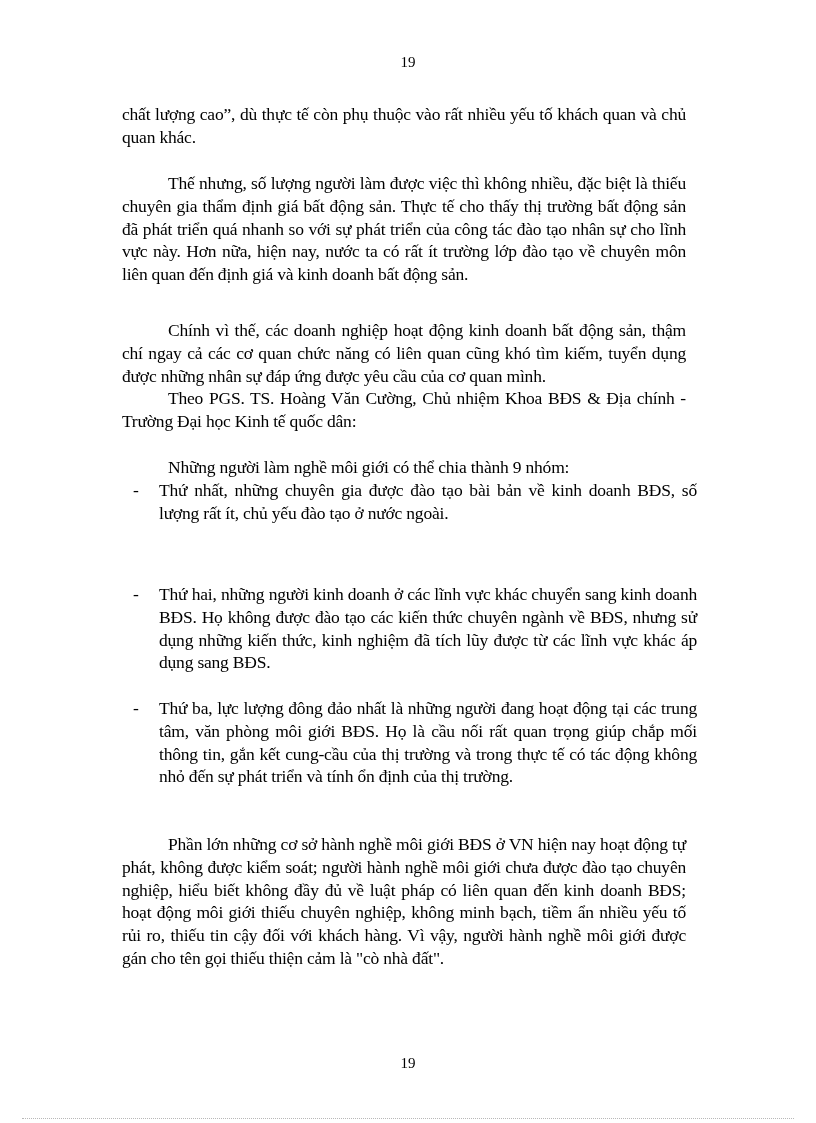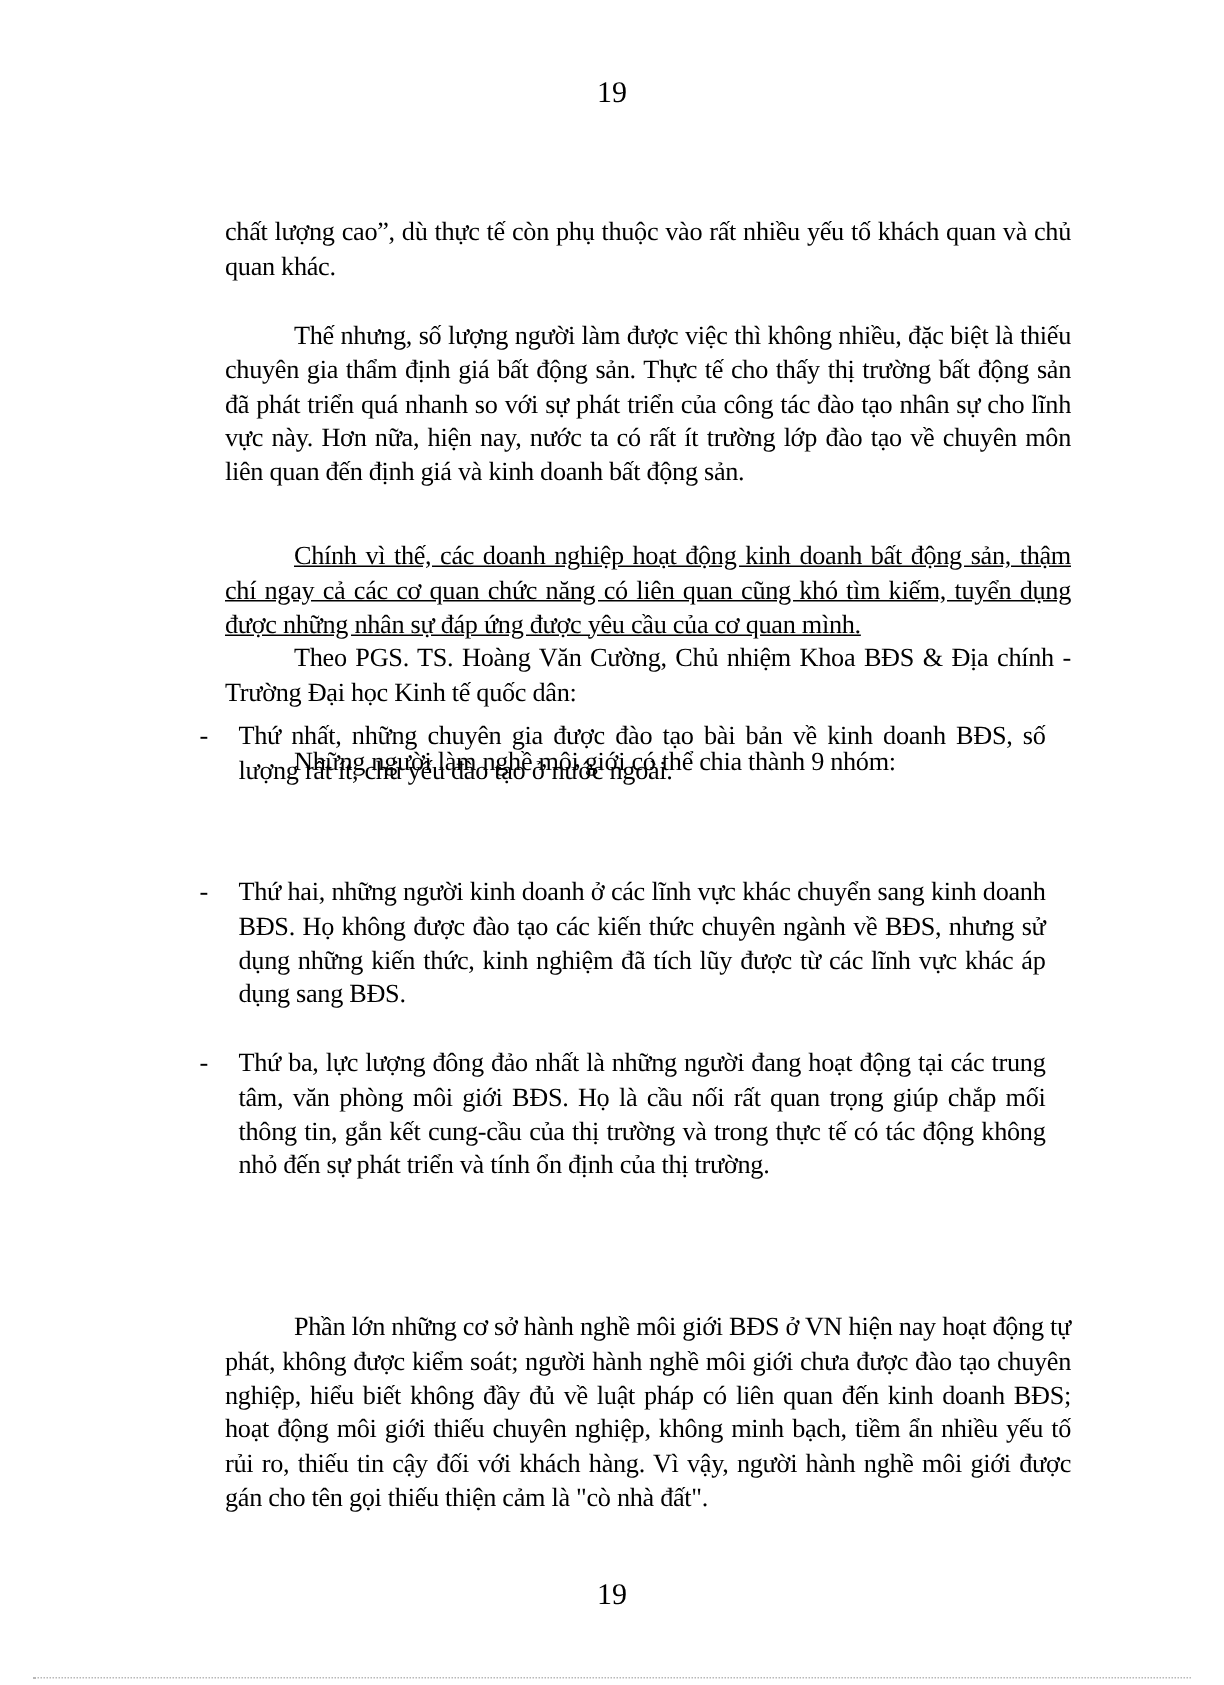--- a/index.html
+++ b/index.html
@@ -3,29 +3,28 @@
   <meta charset="utf-8">
   <style>
     html, body { margin: 0; padding: 0; background: #ffffff; }
     body {
       width: 816px; height: 1123px; position: relative; overflow: hidden;
       font-family: "Liberation Serif", "DejaVu Serif", serif;
       color: #000;
     }
     .page-num {
       position: absolute; left: 0; width: 816px; text-align: center;
-      font-size: 20px; line-height: 18px;
+      font-size: 15px; line-height: 18px;
     }
     .page-num.top { top: 53px; }
     .page-num.bottom { top: 1054px; }
     .p {
-      position: absolute; left: 150px; width: 564px;
+      position: absolute; left: 122px; width: 564px;
       font-size: 17.5px; line-height: 22.8px; text-align: justify;
       letter-spacing: -0.2px;
-      margin-top: 40px;
     }
     .indent { text-indent: 46px; }
     .bold { font-weight: normal; }
     .bullet-row { position: absolute; left: 133px; width: 564px; }
     .bullet-dash {
       position: absolute; left: 0; top: 0; font-size: 17.5px; line-height: 22.8px;
     }
     .bullet-text {
       position: absolute; left: 26px; width: 538px;
       font-size: 17.5px; line-height: 22.8px; text-align: justify;
@@ -38,21 +37,21 @@
   </style>
 </head>
 <body>
 
 <div class="page-num top">19</div>
 
 <div class="p" style="top:103px;">chất lượng cao”, dù thực tế còn phụ thuộc vào rất nhiều yếu tố khách quan và chủ quan khác.</div>
 
 <div class="p indent" style="top:172px;">Thế nhưng, số lượng người làm được việc thì không nhiều, đặc biệt là thiếu chuyên gia thẩm định giá bất động sản. Thực tế cho thấy thị trường bất động sản đã phát triển quá nhanh so với sự phát triển của công tác đào tạo nhân sự cho lĩnh vực này. Hơn nữa, hiện nay, nước ta có rất ít trường lớp đào tạo về chuyên môn liên quan đến định giá và kinh doanh bất động sản.</div>
 
-<div class="p indent" style="top:319px;text-decoration:underline;">Chính vì thế, các doanh nghiệp hoạt động kinh doanh bất động sản, thậm chí ngay cả các cơ quan chức năng có liên quan cũng khó tìm kiếm, tuyển dụng được những nhân sự đáp ứng được yêu cầu của cơ quan mình.</div>
+<div class="p indent" style="top:319px;">Chính vì thế, các doanh nghiệp hoạt động kinh doanh bất động sản, thậm chí ngay cả các cơ quan chức năng có liên quan cũng khó tìm kiếm, tuyển dụng được những nhân sự đáp ứng được yêu cầu của cơ quan mình.</div>
 
 <div class="p indent bold" style="top:387px;">Theo  PGS. TS. Hoàng Văn Cường, Chủ nhiệm Khoa BĐS &amp; Địa chính - Trường Đại học Kinh tế quốc dân:</div>
 
 <div class="p indent" style="top:456px;">Những người làm nghề môi giới có thể chia thành 9 nhóm:</div>
 
 <div class="bullet-row" style="top:479px;">
   <span class="bullet-dash">-</span>
   <div class="bullet-text">Thứ nhất, những chuyên gia được đào tạo bài bản về kinh doanh BĐS, số lượng rất ít, chủ yếu đào tạo ở nước ngoài.</div>
 </div>
 

